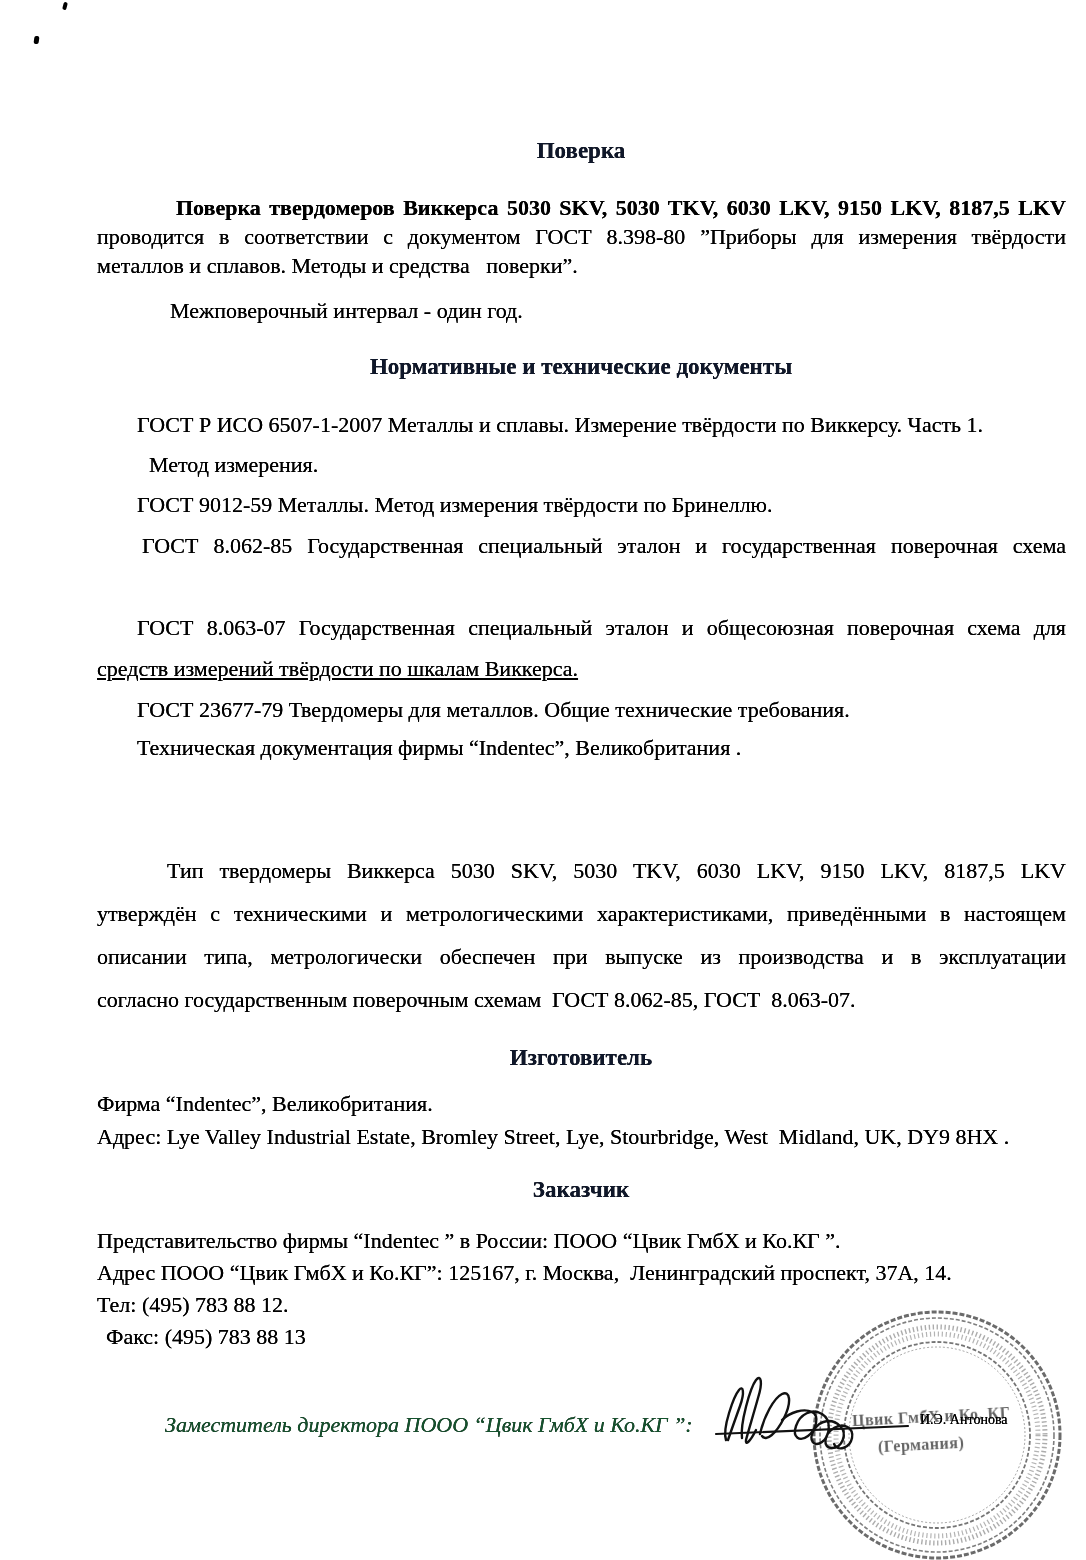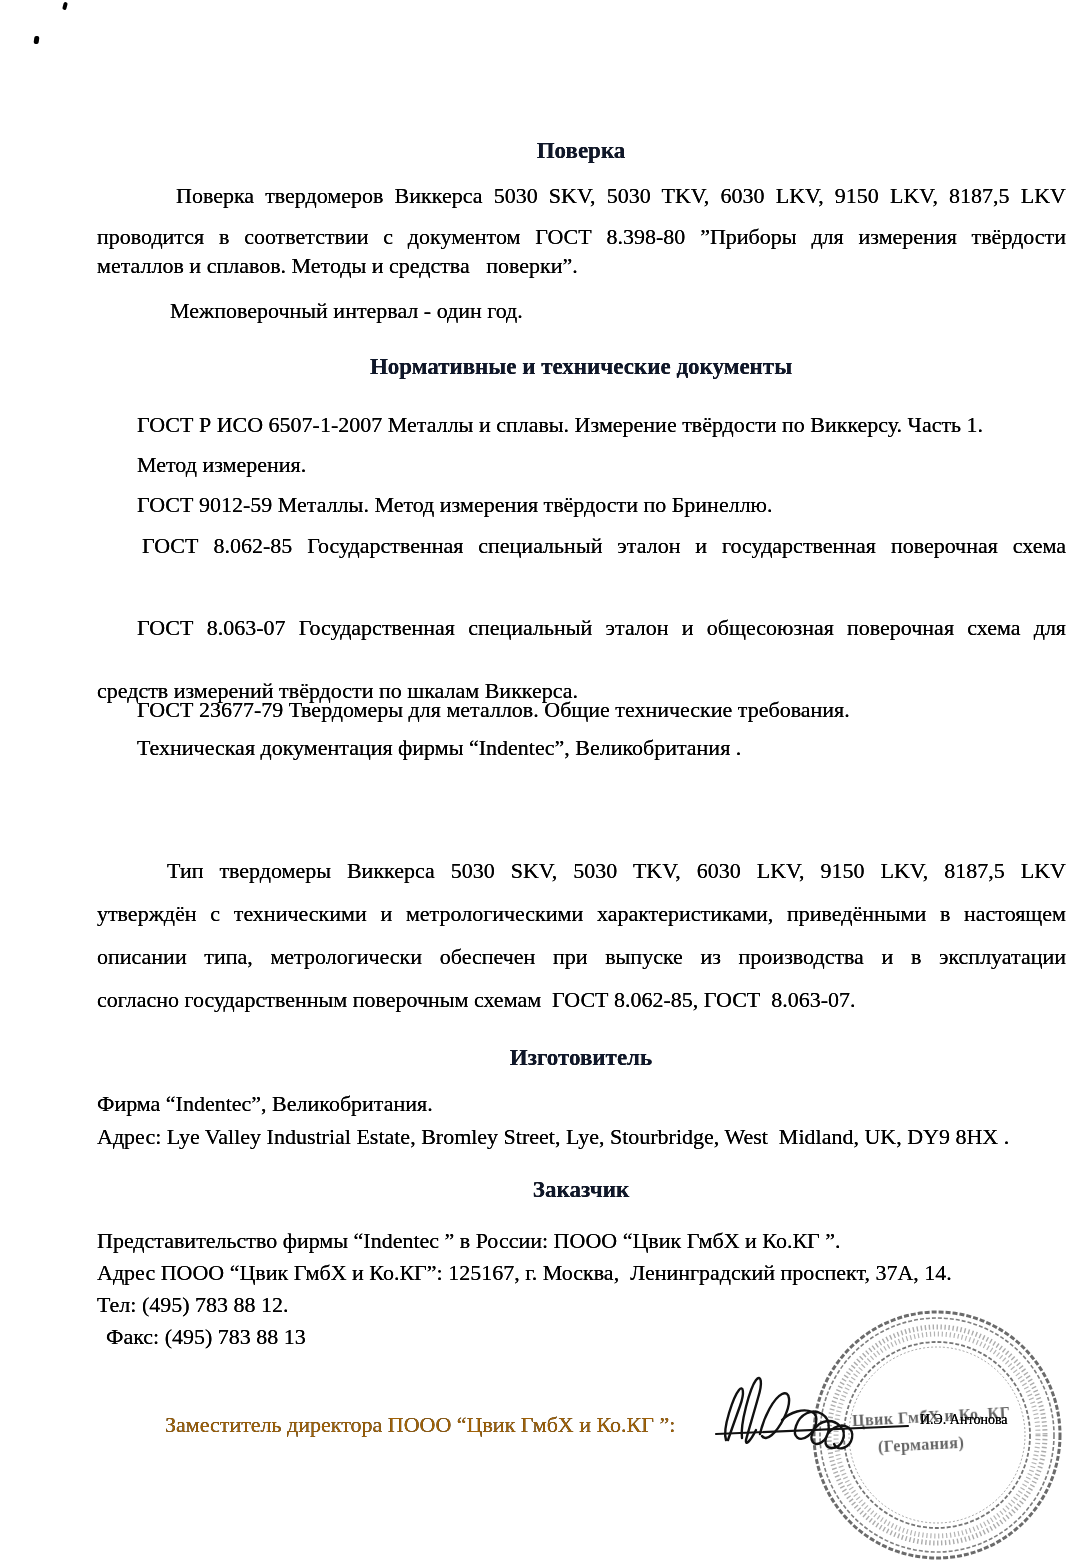--- a/index.html
+++ b/index.html
@@ -12,50 +12,50 @@
     text-shadow:0 0 0.4px #000;
   }
   .just{
     white-space:normal;text-align:justify;text-align-last:justify;
   }
   .hd{
     position:absolute;left:97px;width:968px;text-align:center;font-weight:bold;
     font-size:23px;line-height:30px;color:#0f172a;text-shadow:0 0 0.4px #000;
   }
   .artifact{position:absolute;background:#000;border-radius:2px;}
-  .sig-label{position:absolute;white-space:pre;font-size:22px;color:#a16207;text-shadow:0 0 0.4px #000;}
+  .sig-label{position:absolute;white-space:pre;font-size:22px;color:#14532d;text-shadow:0 0 0.4px #000;font-style:italic;}
   .sig-name{position:absolute;white-space:pre;font-size:14px;color:#000;z-index:3;text-shadow:0 0 0.5px #000;}
   .stamp{position:absolute;left:795px;top:1305px;width:280px;height:255px;z-index:1;filter:blur(0.3px);}
   .stamp-text{
     position:absolute;z-index:1;color:#3d3d3d;font-size:16px;letter-spacing:0.5px;
     transform:rotate(-3deg);opacity:0.8;white-space:pre;font-weight:bold;filter:blur(0.4px);
   }
   .signature-svg{position:absolute;left:712px;top:1368px;width:205px;height:105px;z-index:2;}
 </style>
 </head>
 <body>
 
 <div class="page">
 
   <div class="artifact" style="left:63px;top:2px;width:4px;height:8px;transform:rotate(15deg);"></div>
   <div class="artifact" style="left:34px;top:36px;width:5px;height:8px;transform:rotate(8deg);"></div>
 
   <div class="hd" style="top:136px;">Поверка</div>
-  <div class="ln just" style="top:181px;left:176px;width:890px;">Поверка твердомеров  Виккерса 5030 SKV, 5030 TKV, 6030 LKV, 9150 LKV,  8187,5 LKV</div>
+  <div class="ln just" style="top:193px;left:176px;width:890px;font-weight:bold;">Поверка твердомеров  Виккерса 5030 SKV, 5030 TKV, 6030 LKV, 9150 LKV,  8187,5 LKV</div>
   <div class="ln just" style="top:222px;left:97px;width:969px;">проводится в соответствии с документом  ГОСТ 8.398-80  ”Приборы для измерения твёрдости</div>
   <div class="ln" style="top:251px;left:97px;">металлов и сплавов. Методы и средства   поверки”.</div>
   <div class="ln" style="top:296px;left:170px;">Межповерочный интервал - один год.</div>
 
   <div class="hd" style="top:352px;">Нормативные и технические документы</div>
   <div class="ln" style="top:410px;left:137px;">ГОСТ Р ИСО 6507-1-2007 Металлы и сплавы. Измерение твёрдости по Виккерсу. Часть 1.</div>
-  <div class="ln" style="top:450px;left:137px;">Метод измерения.</div>
+  <div class="ln" style="top:450px;left:149px;">Метод измерения.</div>
   <div class="ln" style="top:490px;left:137px;">ГОСТ 9012-59 Металлы. Метод измерения твёрдости по Бринеллю.</div>
   <div class="ln just" style="top:531px;left:142px;width:924px;">ГОСТ  8.062-85 Государственная специальный эталон и государственная поверочная схема</div>
   <div class="ln just" style="top:613px;left:137px;width:929px;">ГОСТ  8.063-07 Государственная специальный эталон и общесоюзная поверочная схема для</div>
-  <div class="ln" style="top:676px;left:97px;">средств измерений твёрдости по шкалам Виккерса.</div>
+  <div class="ln" style="top:654px;left:97px;text-decoration:underline;">средств измерений твёрдости по шкалам Виккерса.</div>
   <div class="ln" style="top:695px;left:137px;">ГОСТ 23677-79 Твердомеры для металлов. Общие технические требования.</div>
   <div class="ln" style="top:733px;left:137px;">Техническая документация фирмы “Indentec”, Великобритания .</div>
 
   <div class="ln just" style="top:856px;left:167px;width:899px;">Тип твердомеры  Виккерса 5030 SKV, 5030 TKV, 6030 LKV, 9150 LKV,  8187,5 LKV</div>
   <div class="ln just" style="top:899px;left:97px;width:969px;">утверждён с  техническими и метрологическими характеристиками, приведёнными в настоящем</div>
   <div class="ln just" style="top:942px;left:97px;width:969px;">описании типа,  метрологически обеспечен при выпуске из производства и в эксплуатации</div>
   <div class="ln" style="top:985px;left:97px;">согласно государственным поверочным схемам  ГОСТ 8.062-85, ГОСТ  8.063-07.</div>
 
   <div class="hd" style="top:1043px;">Изготовитель</div>
   <div class="ln" style="top:1089px;left:97px;">Фирма “Indentec”, Великобритания.</div>

